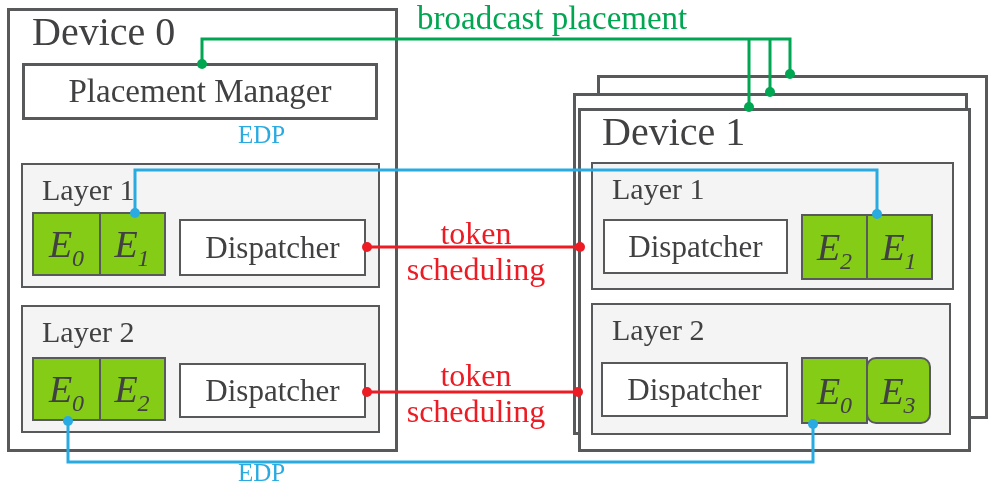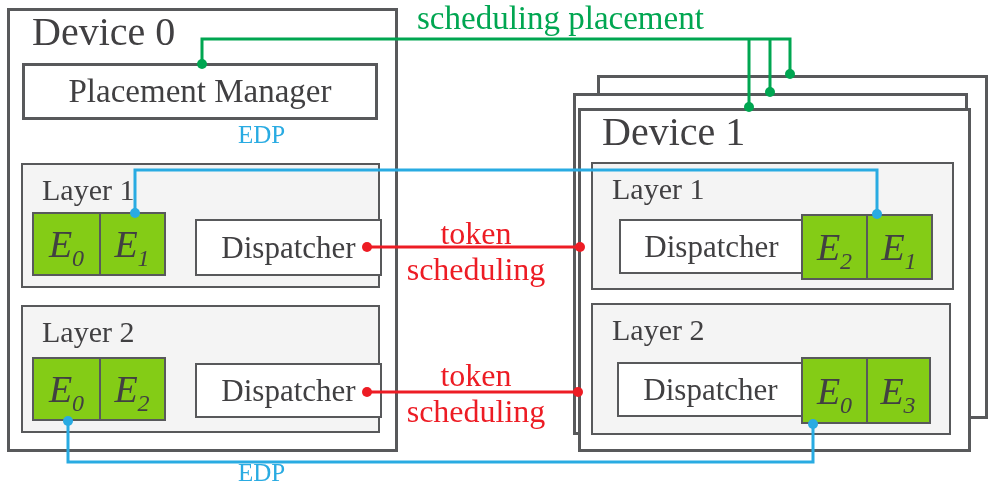--- a/index.html
+++ b/index.html
@@ -11,21 +11,21 @@
     position:relative; width:997px; height:498px; background:#fff;
     font-family:"Liberation Serif","DejaVu Serif",serif; color:var(--text);
     overflow:hidden;
   }
   .box{position:absolute; box-sizing:border-box; border:3px solid var(--border); background:#fff;}
   .layerbox{position:absolute; box-sizing:border-box; border:2.5px solid var(--border); background:var(--layerfill);}
   .innerbox{position:absolute; box-sizing:border-box; border:2.5px solid var(--border); background:#fff;
             display:flex; align-items:center; justify-content:center;}
   .title{position:absolute; font-size:40px; line-height:1.15; white-space:nowrap; color:var(--text);}
   .layer-label{position:absolute; left:19px; top:8px; font-size:30px; line-height:1.1; white-space:nowrap;}
-  .disp{font-size:31px;margin-left:16px;}
+  .disp{font-size:31px;}
   .erow{position:absolute; display:flex;}
   .ebox{box-sizing:border-box; border:2.5px solid var(--border); background:#84cc16;
         display:flex; align-items:center; justify-content:center;}
   .ebox + .ebox{margin-left:-2.5px;}
   .e{font-style:italic; font-size:38px; line-height:1;}
   .e sub{font-size:24px; line-height:0;}
   #pm{display:flex; align-items:center; justify-content:center; font-size:33px;}
   svg.overlay{position:absolute; left:0; top:0; z-index:50; pointer-events:none;}
   svg .g{stroke:var(--green); fill:none; stroke-width:3;}
   svg .c{stroke:var(--cyan);  fill:none; stroke-width:3;}
@@ -106,21 +106,21 @@
 
     <div class="layerbox" style="left:10px; top:192px; width:360px; height:132px;">
       <div class="layer-label">Layer 2</div>
       <div class="innerbox disp" style="left:8px; top:57px; width:187px; height:55px;">
         <span>Dispatcher</span>
       </div>
       <div class="erow" style="left:208px; top:52px; height:67px;">
         <div class="ebox" style="width:67px;">
           <span class="e"><span>E</span><sub>0</sub></span>
         </div>
-        <div class="ebox" style="width:65px;">
+        <div class="ebox" style="width:65px;border-radius:10px;">
           <span class="e"><span>E</span><sub>3</sub></span>
         </div>
       </div>
     </div>
   </div>
 
   <svg class="overlay" width="997" height="498" viewBox="0 0 997 498">
 
     <g>
       <path class="g" d="M202,64 L202,39 L790,39 L790,74"></path>
@@ -150,21 +150,21 @@
       <circle class="rd" cx="580" cy="247" r="5"></circle>
     </g>
 
     <g>
       <path class="r" d="M367,392 L578,392"></path>
       <circle class="rd" cx="367" cy="392" r="5"></circle>
       <circle class="rd" cx="578" cy="392" r="5"></circle>
     </g>
   </svg>
 
-  <div class="note note-green">scheduling placement</div>
+  <div class="note note-green">broadcast placement</div>
 
   <div class="note note-cyan" id="edp-top">EDP</div>
 
   <div class="note note-cyan" id="edp-bottom">EDP</div>
 
   <div class="note note-red" id="token-top">
     <div>token</div>
     <div>scheduling</div>
   </div>
 

